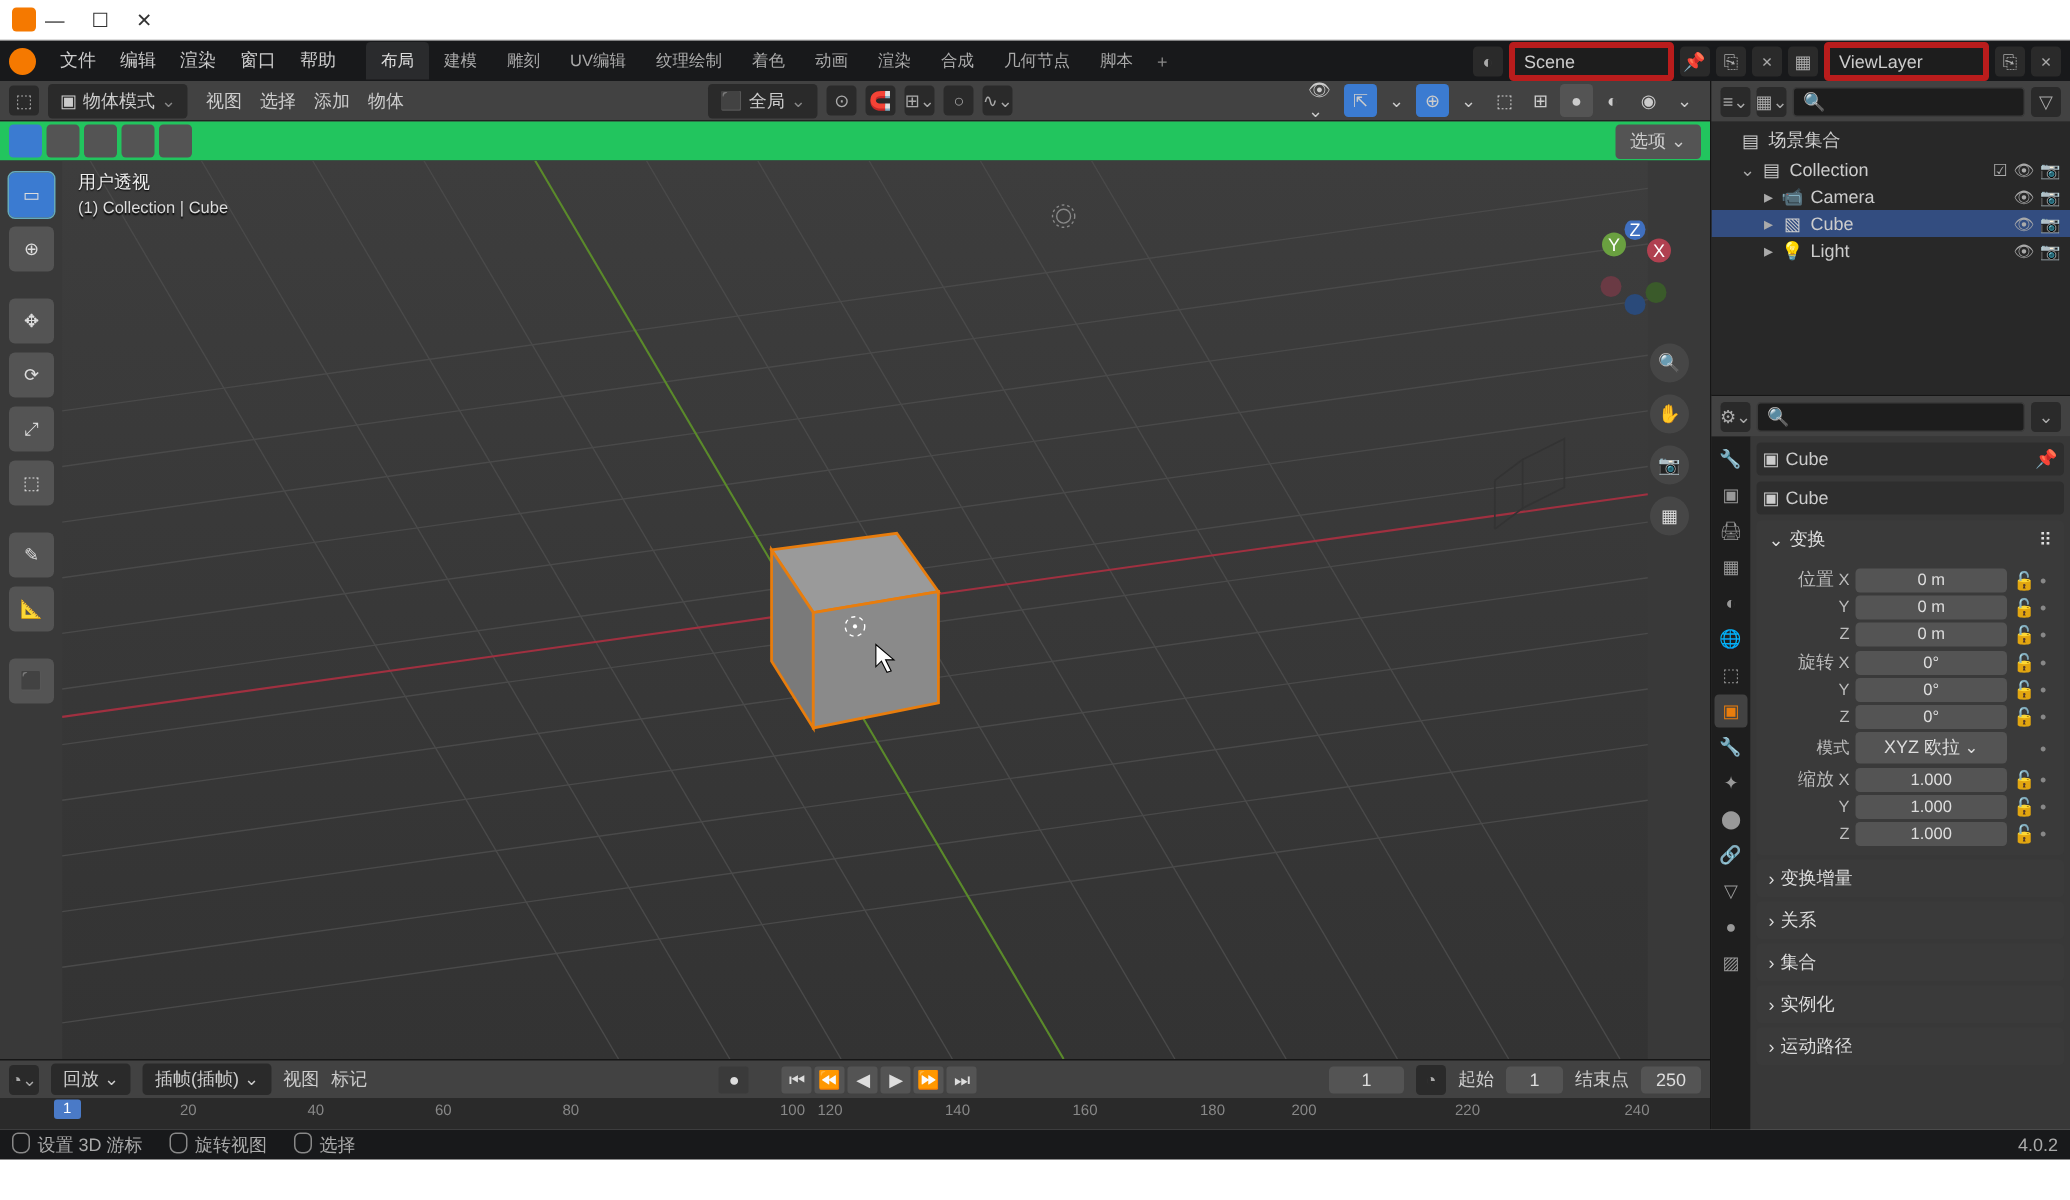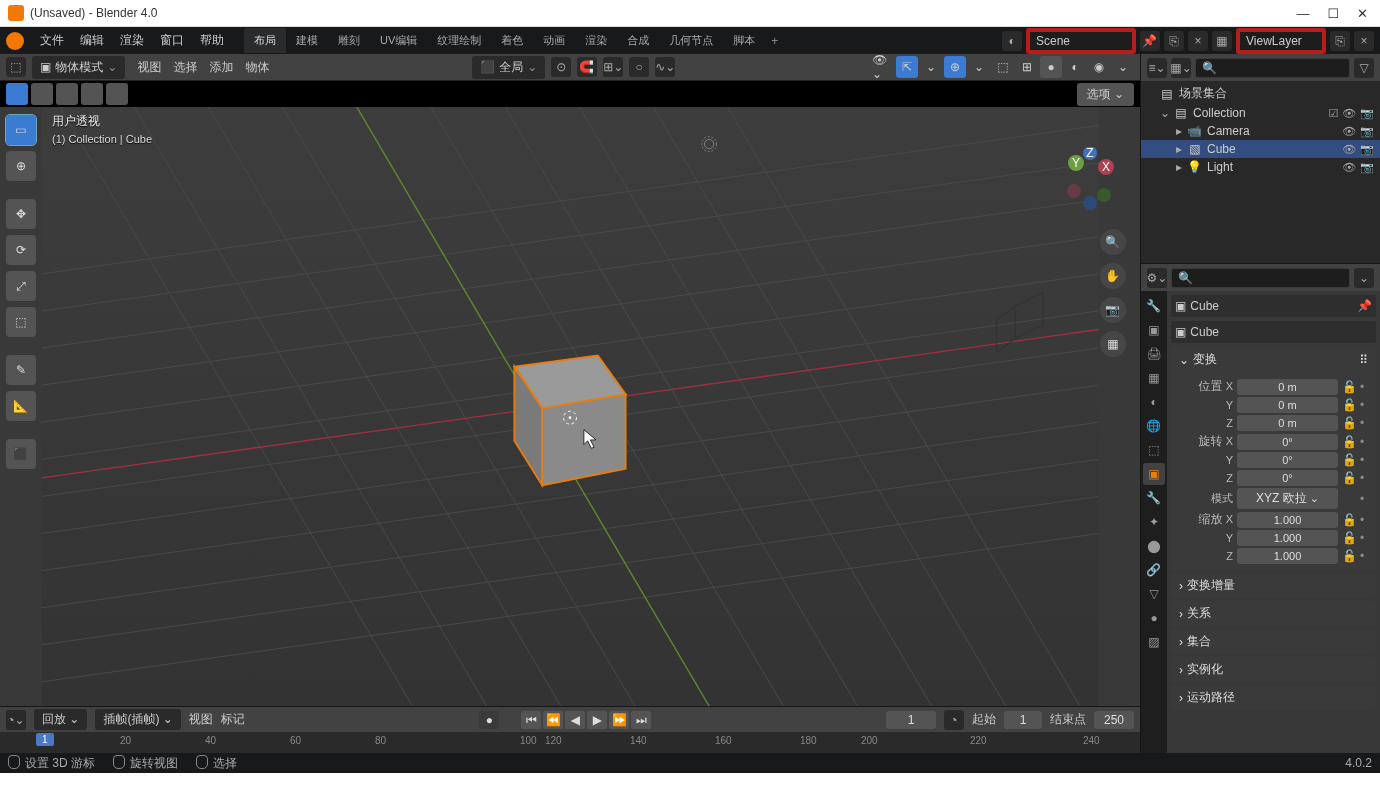--- a/index.html
+++ b/index.html
@@ -21,21 +21,21 @@
 .iconbtn{width:20px;height:20px;background:#2a2a2a;border-radius:3px;display:flex;align-items:center;justify-content:center;color:#aaa;cursor:pointer}
 .main{display:flex;height:699px}
 .vp-col{flex:1;display:flex;flex-direction:column;background:#393939}
 .vp-header{height:27px;background:#424242;display:flex;align-items:center;padding:0 6px;gap:6px;border-bottom:1px solid #222}
 .vp-header .ddl{background:#2a2a2a;padding:3px 8px;border-radius:3px;color:#ccc;display:flex;align-items:center;gap:4px;cursor:pointer}
 .vp-header .mbtn{padding:3px 6px;color:#ccc;cursor:pointer}
 .vp-header .spacer{flex:1}
 .vp-header .ricons{display:flex;gap:2px}
 .vp-header .ricons .i{width:22px;height:22px;border-radius:3px;display:flex;align-items:center;justify-content:center;color:#ccc;cursor:pointer}
 .vp-header .ricons .i.blue{background:#3b7bd1}
-.selmodes{height:26px;background:#000000;display:flex;align-items:center;padding:0 6px;gap:3px}
+.selmodes{height:26px;background:#22c55e;display:flex;align-items:center;padding:0 6px;gap:3px}
 .selmodes .sm{width:22px;height:22px;background:#545454;border-radius:3px;cursor:pointer}
 .selmodes .sm.active{background:#3b7bd1}
 .selmodes .opt{margin-left:auto;background:#545454;padding:3px 10px;border-radius:3px;color:#ccc;cursor:pointer}
 .vp-body{flex:1;position:relative;background:#393939;overflow:hidden}
 .vp-body svg{width:100%;height:100%}
 .toolbar{position:absolute;left:6px;top:8px;display:flex;flex-direction:column;gap:6px}
 .toolbar .tool{width:30px;height:30px;background:#545454;border-radius:4px;display:flex;align-items:center;justify-content:center;color:#ddd;cursor:pointer}
 .toolbar .tool.active{background:#3b7bd1;outline:1px solid #6ab}
 .toolbar .gap{height:6px}
 .overlay-txt{position:absolute;left:52px;top:6px;color:#eee;font-size:12px;text-shadow:0 1px 1px #000}
@@ -87,21 +87,20 @@
 .statusbar{height:20px;background:#18191b;display:flex;align-items:center;padding:0 8px;color:#aaa;font-size:11px;gap:18px}
 .statusbar .sgrp{display:flex;align-items:flex-start;gap:5px}
 .statusbar .ver{margin-left:auto}
 .mouseico{width:12px;height:14px;border:1px solid #888;border-radius:4px 4px 5px 5px;position:relative}
 </style>
 </head>
 <body>
 
 <div class="titlebar">
   <div class="logo"></div>
-  <div class="title">(Unsaved) - Blender 4.0</div>
   <div class="winbtns">
     <span>—</span>
     <span>☐</span>
     <span>✕</span>
   </div>
 </div>
 
 <div class="topmenu">
   <div class="blogo"></div>
   <div id="menu-items"><span class="mi">文件</span><span class="mi">编辑</span><span class="mi">渲染</span><span class="mi">窗口</span><span class="mi">帮助</span></div>
@@ -121,21 +120,21 @@
   <div class="plus">+</div>
   <div class="right">
     <div class="iconbtn">◐</div>
     <div class="field" style="width:110px">
         <span>Scene</span>
       </div>
     <div class="iconbtn">📌</div>
     <div class="iconbtn">⎘</div>
     <div class="iconbtn">×</div>
     <div class="iconbtn">▦</div>
-    <div class="field" style="width:90px">
+    <div class="field" style="width:110px">
         <span>ViewLayer</span>
       </div>
     <div class="iconbtn">⎘</div>
     <div class="iconbtn">×</div>
   </div>
 </div>
 
 <div class="main">
   <div class="vp-col">
 

